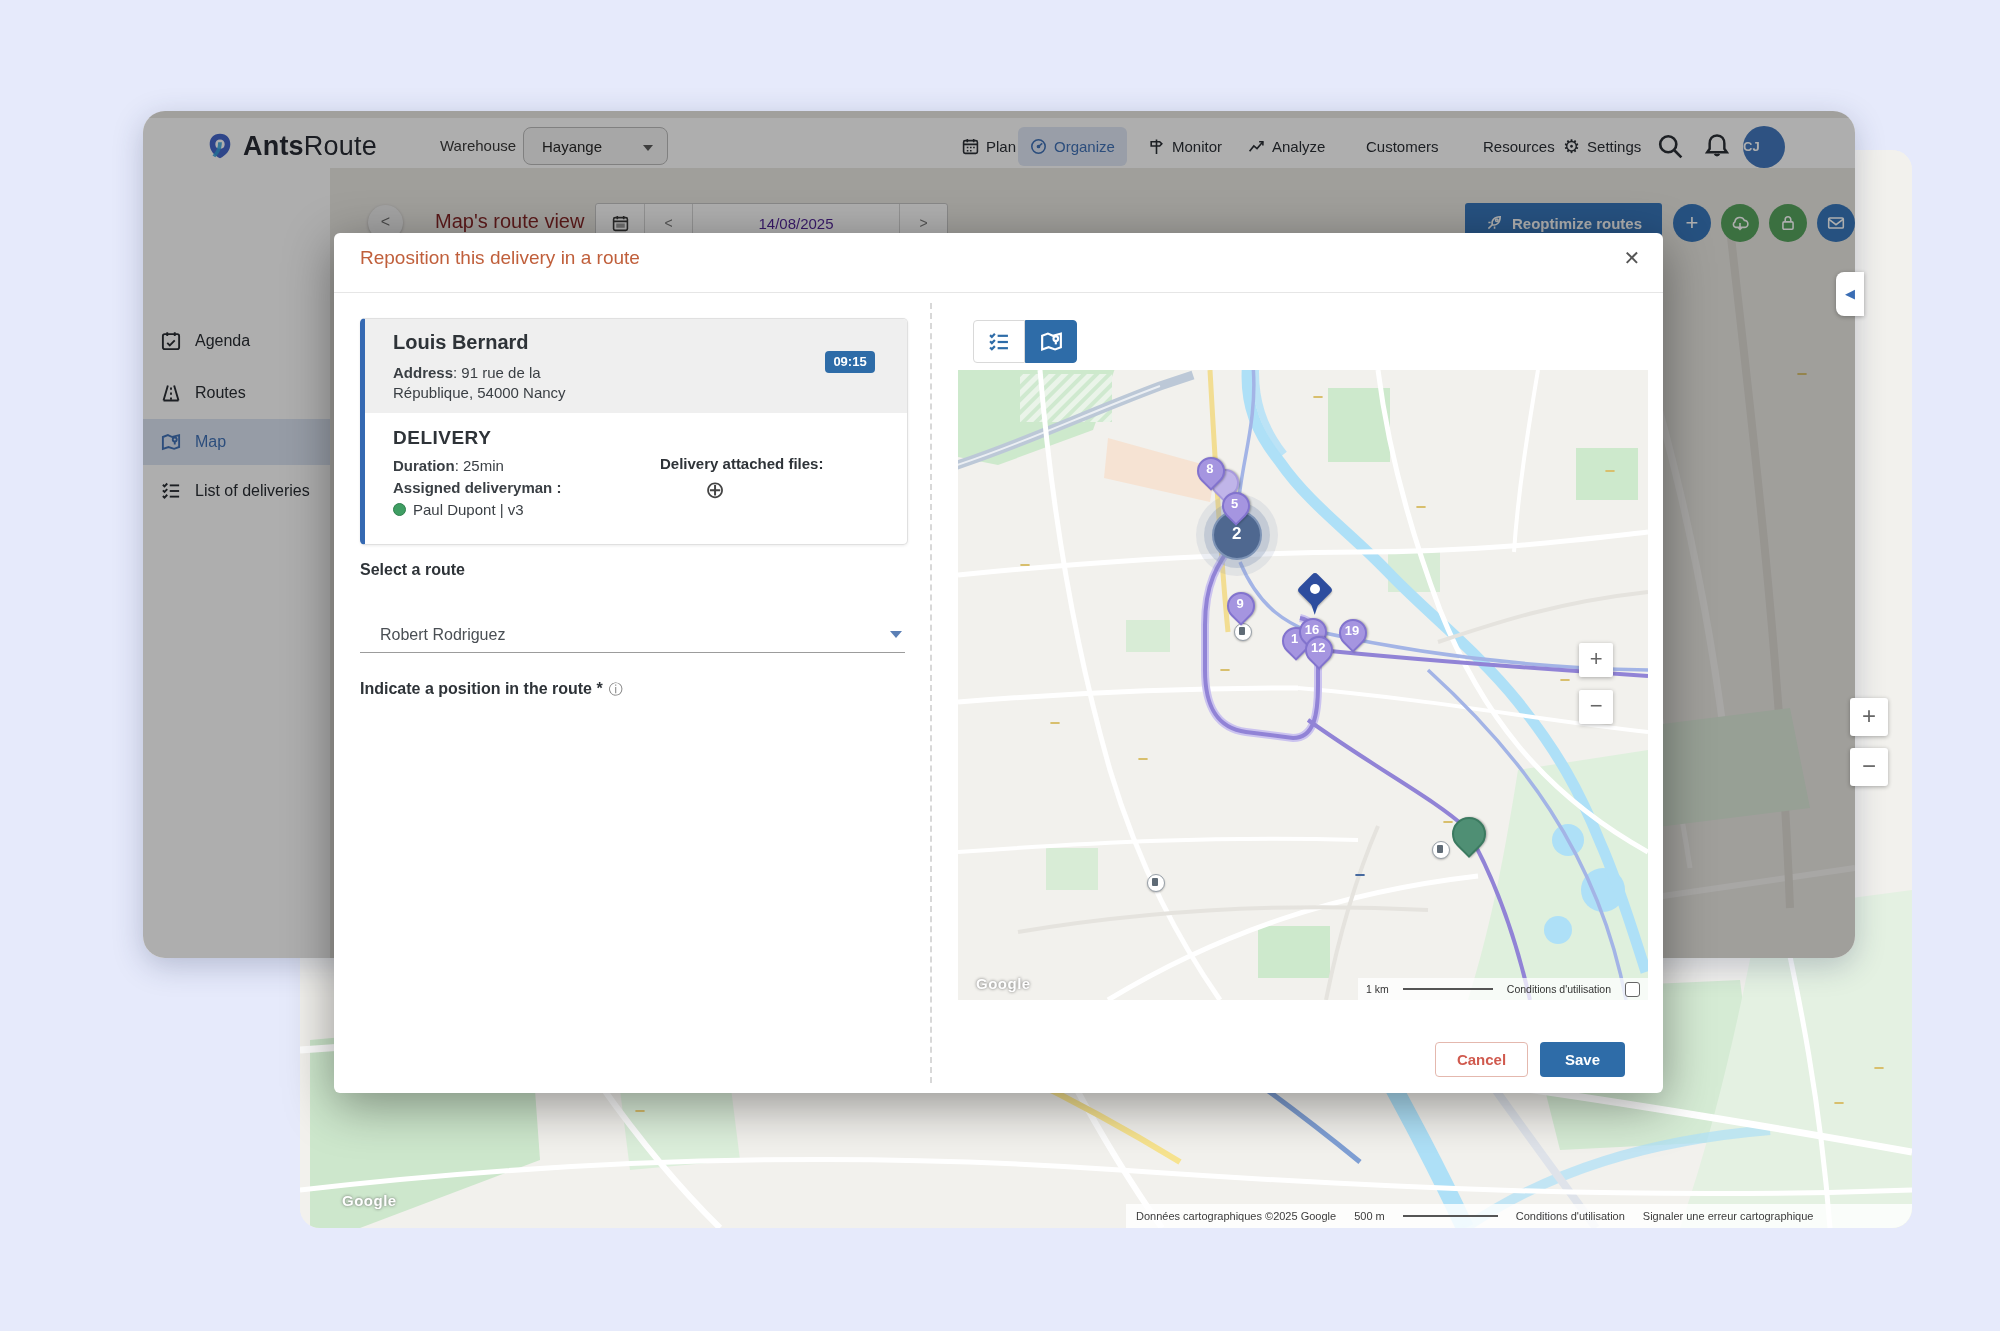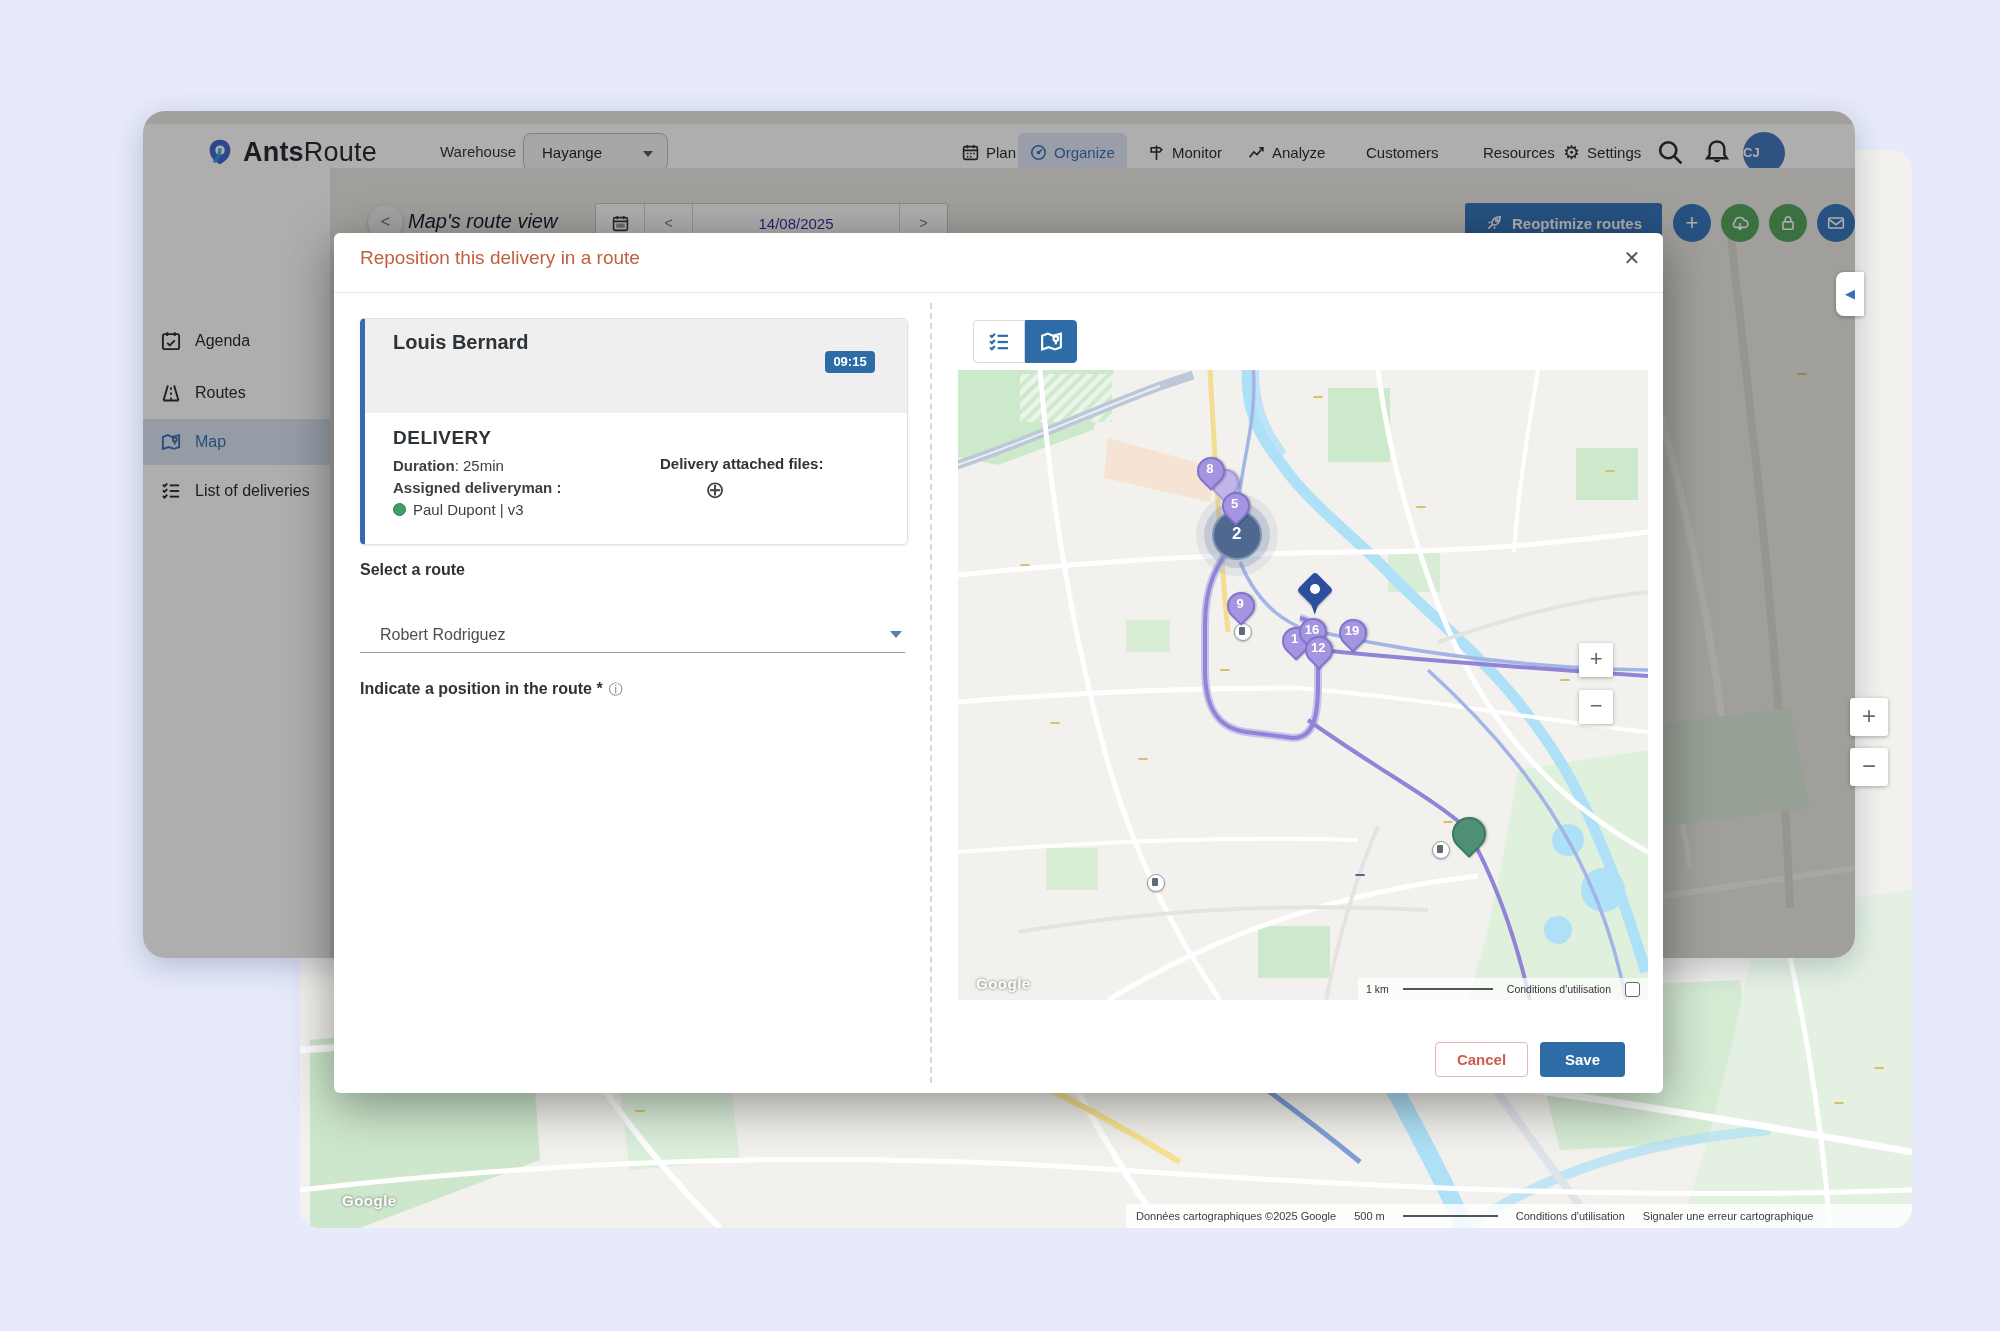--- a/index.html
+++ b/index.html
@@ -9,42 +9,42 @@
 
   
   .bgmap{left:300px;top:150px;width:1612px;height:1078px;border-radius:20px;background:#f2f1ed;overflow:hidden;z-index:1;}
   
   .side-tab{left:1836px;top:272px;width:28px;height:44px;background:#fff;border-radius:8px 0 0 8px;box-shadow:0 1px 4px rgba(0,0,0,.3);z-index:60;color:#3a6db4;font-size:13px;text-align:center;line-height:44px;cursor:pointer;}
   .zbtn{left:1850px;width:38px;height:38px;background:#fff;border-radius:3px;box-shadow:0 1px 4px rgba(0,0,0,.3);z-index:60;color:#666;font-size:24px;text-align:center;line-height:36px;cursor:pointer;}
 
   
   .appwin{left:143px;top:111px;width:1712px;height:847px;border-radius:22px;background:#eceae6;overflow:hidden;z-index:10;box-shadow:0 8px 30px rgba(40,50,90,.25);}
   .dim{inset:0;background:rgba(18,18,18,.34);z-index:50;}
-  .topbar{left:0;top:13px;width:100%;height:57px;background:#fff;border-bottom:4px solid #f97316;}
+  .topbar{left:0;top:7px;width:100%;height:57px;background:#fff;border-bottom:4px solid #f97316;}
   .brandicon{left:62px;top:13px;width:30px;height:30px;}
   .brandtxt{left:100px;top:13px;font-size:27px;color:#20242c;letter-spacing:.2px;}
   .brandtxt b{font-weight:700}.brandtxt span{font-weight:400}
   .whlabel{left:297px;top:19px;font-size:15px;color:#333;}
   .whselect{left:380px;top:9px;width:145px;height:38px;border:1px solid #b9b9b9;background:#f4f4f4;border-radius:8px;font-size:15px;color:#222;line-height:38px;padding-left:18px;box-sizing:border-box;cursor:pointer;}
   .caret{position:absolute;right:14px;top:17px;width:0;height:0;border-left:5px solid transparent;border-right:5px solid transparent;border-top:6px solid #555;}
   .tab{top:0;height:57px;display:flex;align-items:center;gap:7px;font-size:15px;color:#24282e;cursor:pointer;}
   .tab svg{stroke:#24282e;}
   .tab.active{background:#dfe7f6;border-radius:6px;top:9px;height:39px;padding:0 12px;color:#3a6db4;}
   .tab.active svg{stroke:#3a6db4;}
   .util{top:0;height:57px;display:flex;align-items:center;gap:7px;font-size:15px;color:#24282e;cursor:pointer;}
   .iconbtn{top:14px;width:28px;height:28px;cursor:pointer;}
   .avatar{left:1600px;top:8px;width:42px;height:42px;border-radius:50%;background:#3d74bc;color:#fff;font-size:13px;font-weight:700;text-align:left;line-height:42px;cursor:pointer;}
   .sidebar{left:0;top:57px;width:187px;height:790px;background:#fff;border-right:1px solid #e3e3e3;}
   .sitem{left:0;width:187px;height:46px;display:flex;align-items:center;gap:14px;padding-left:18px;box-sizing:border-box;font-size:16px;color:#22262c;cursor:pointer;}
   .sitem svg{stroke:#22262c;flex:none;}
   .sitem.active{background:#dbe4f3;color:#3a6db4;}
   .sitem.active svg{stroke:#3a6db4;}
   
   .backcircle{left:225px;top:94px;width:35px;height:35px;border-radius:50%;background:#efefef;box-shadow:0 1px 3px rgba(0,0,0,.25);text-align:center;line-height:33px;color:#666;font-size:16px;cursor:pointer;}
-  .vtitle{left:265px;top:99px;font-size:20px;font-weight:500;color:#0f172a;font-style:italic;}
+  .vtitle{left:292px;top:99px;font-size:20px;font-weight:500;color:#7f1d1d;}
   .datectl{left:452px;top:92px;height:38px;display:flex;background:#fff;border:1px solid #c6c6c6;border-radius:3px;overflow:hidden;}
   .datectl>div{border-right:1px solid #d5d5d5;display:flex;align-items:center;justify-content:center;cursor:pointer;}
   .datectl>div:last-child{border-right:none;}
   .dcell-cal{width:48px;}.dcell-ch{width:47px;color:#777;font-size:14px;}
   .dcell-date{width:206px;font-size:15px;color:#4c1d95;}
   .reopt{left:1322px;top:92px;width:197px;height:40px;background:#3173b9;border-radius:3px;color:#fff;display:flex;align-items:center;justify-content:center;gap:9px;font-size:15px;font-weight:700;cursor:pointer;}
   .hcirc{top:93px;width:38px;height:38px;border-radius:50%;display:flex;align-items:center;justify-content:center;cursor:pointer;color:#fff;}
   .hcirc.blue{background:#3173b9;}.hcirc.green{background:#51a159;}
   .winmap{left:187px;top:57px;width:1525px;height:790px;overflow:hidden;}
   .wgoogle{left:120px;top:770px;}
@@ -370,20 +370,22 @@
 
   <div class="abs modal">
     <div class="abs mtitle">Reposition this delivery in a route</div>
     <div class="abs mclose">✕</div>
     <div class="abs mhr"></div>
     <div class="abs vdash"></div>
 
     <div class="abs card">
       <div class="abs cardtop"></div>
       <div class="abs cname">Louis Bernard</div>
+      <div class="abs caddr" style="white-space:pre-line;"><b>Address</b><span>: 91 rue de la
+République, 54000 Nancy</span></div>
       <div class="abs timebadge">09:15</div>
       <div class="abs dlvhead">DELIVERY</div>
       <div class="abs drow" style="top:138px;"><b>Duration</b><span>: 25min</span></div>
       <div class="abs drow" style="top:160px;"><b>Assigned deliveryman :</b></div>
       <div class="abs drow" style="top:182px;"><span class="gdot"></span><span>Paul Dupont | v3</span></div>
       <div class="abs filelab">Delivery attached files:</div>
       <div class="abs fileplus">⊕</div>
     </div>
 
     <div class="abs slabel" style="top:328px;">Select a route</div>

